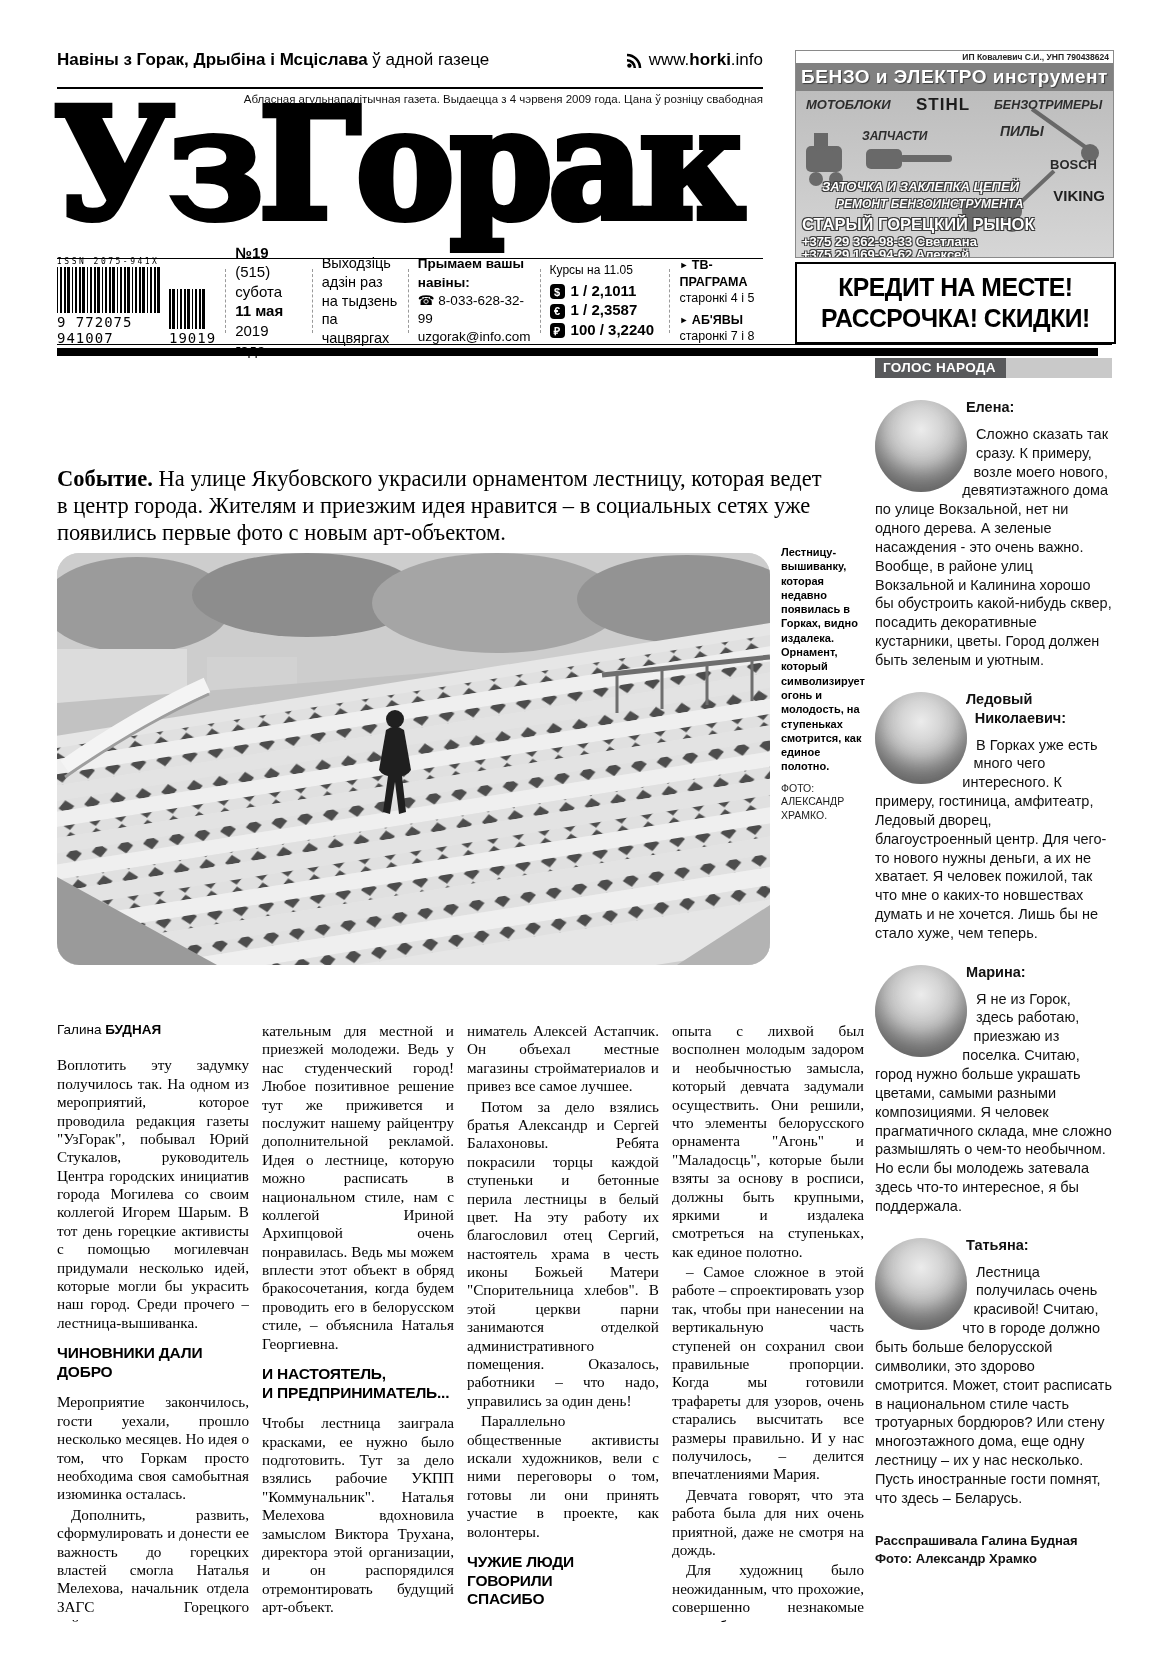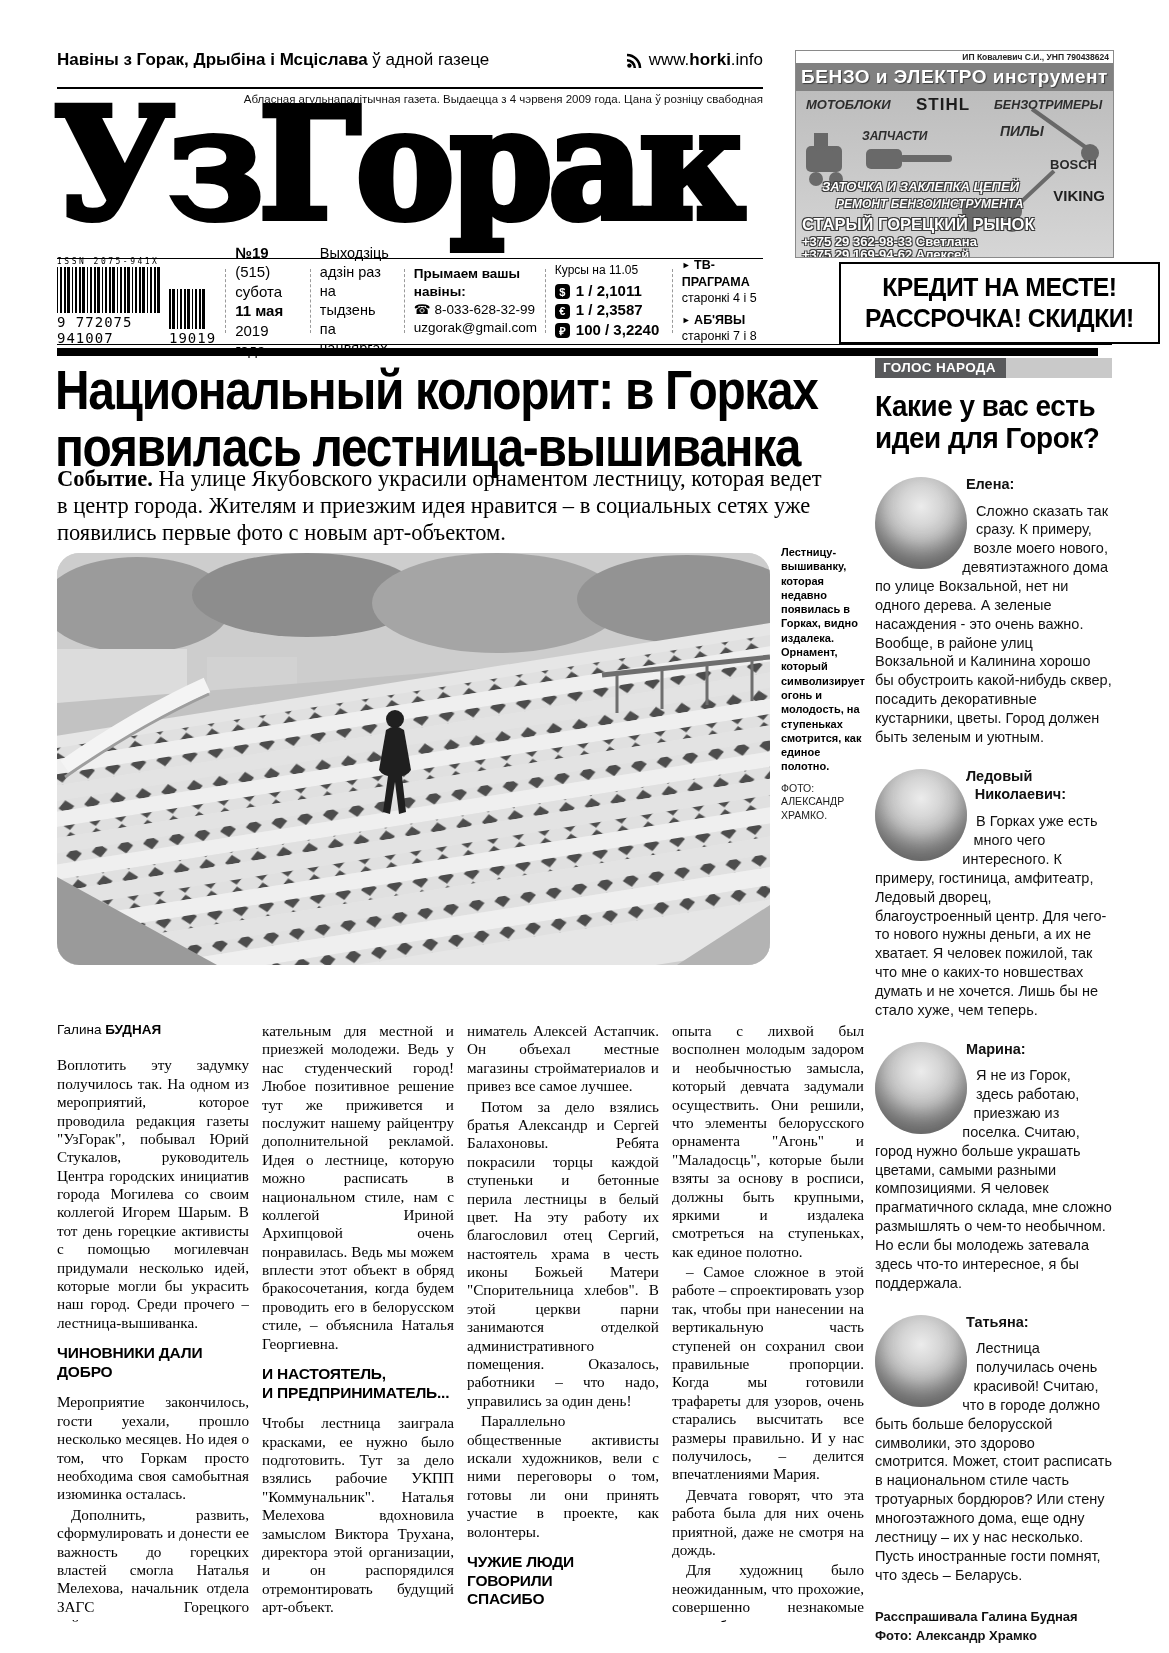--- a/index.html
+++ b/index.html
@@ -42,21 +42,21 @@
   .ib-news{width:122px;font-size:13.5px;line-height:1.35;}
   .ib-rates{width:138px;font-size:15px;line-height:1.3;}
   .ib-rates .t{font-size:12px;margin-bottom:2px;}
   .cur{display:inline-flex;width:15px;height:15px;background:#000;color:#fff;border-radius:4px;
        font-size:11px;font-weight:bold;align-items:center;justify-content:center;margin-right:6px;}
   .ib-pages{width:104px;font-size:12.5px;line-height:1.3;}
   .ib-pages .h{font-weight:bold;}
   .arrow{font-size:9px;vertical-align:1px;}
   .credit-box{position:absolute;left:795px;top:262px;width:317px;height:78px;border:2px solid #000;
               display:flex;flex-direction:column;align-items:center;justify-content:center;
-              font-weight:bold;font-size:26px;line-height:1.2;letter-spacing:-.5px;margin-left:44px;}
+              font-weight:bold;font-size:26px;line-height:1.2;letter-spacing:-.5px;}
   .credit-box span{display:inline-block;transform:scaleX(.95);white-space:nowrap;}
   
   .thin-rule{position:absolute;left:57px;top:344px;width:1055px;height:1px;background:#000;}
   .thick-bar{position:absolute;left:57px;top:348px;width:1041px;height:8px;background:#000;}
   
   .headline{position:absolute;left:55px;top:362px;font-weight:bold;font-size:55px;line-height:1.04;
             letter-spacing:-1.5px;}
   .cond{display:inline-block;transform:scaleX(.87);transform-origin:0 50%;white-space:nowrap;}
   .lede{position:absolute;left:57px;top:465px;width:770px;font-family:"Liberation Serif",serif;
         font-size:22.5px;line-height:1.2;}
@@ -168,21 +168,21 @@
       <div>субота</div>
       <div><b>11 мая</b></div>
       <div>2019 года</div>
     </div>
     <div class="sep"></div>
     <div class="ib-freq">Выходзіць адзін раз на тыдзень па чацвяргах</div>
     <div class="sep"></div>
     <div class="ib-news">
       <div><b>Прымаем вашы навіны:</b></div>
       <div>☎ 8-033-628-32-99</div>
-      <div>uzgorak@gmail.com</div>
+      <div>uzgorak@info.com</div>
     </div>
     <div class="sep"></div>
     <div class="ib-rates">
       <div class="t">Курсы на 11.05</div>
       <div><span class="cur">$</span><b>1 / 2,1011</b></div>
       <div><span class="cur">€</span><b>1 / 2,3587</b></div>
       <div><span class="cur">₽</span><b>100 / 3,2240</b></div>
     </div>
     <div class="sep"></div>
     <div class="ib-pages">
@@ -194,24 +194,20 @@
   </div>
 
   <div class="credit-box">
     <span>КРЕДИТ НА МЕСТЕ!</span>
     <span>РАССРОЧКА! СКИДКИ!</span>
   </div>
 
   <div class="thin-rule"></div>
   <div class="thick-bar"></div>
 
-  <h1 class="headline" style="margin:0;">
-    <span class="cond" style="display:block;">Национальный колорит: в Горках</span>
-    <span class="cond" style="display:block;">появилась лестница-вышиванка</span>
-  </h1>
   <div class="lede">
     <b>Событие.</b><span> На улице Якубовского украсили орнаментом лестницу, которая ведет в центр города. Жителям и приезжим идея нравится – в социальных сетях уже появились первые фото с новым арт-объектом.</span>
   </div>
 
   <div class="photo">
     <svg viewBox="0 0 713 412" preserveAspectRatio="none">
       <defs>
         <pattern id="orn" width="26" height="16" patternUnits="userSpaceOnUse">
           <rect width="26" height="16" fill="#e0e0e0"></rect>
           <path d="M13 1 L21 8 13 15 5 8 Z" fill="#4c4c4c"></path>
@@ -273,24 +269,20 @@
     <div class="cap-credit">
       <div>ФОТО:</div>
       <div>АЛЕКСАНДР ХРАМКО.</div>
     </div>
   </div>
 
   <div class="voice">
     <div class="voice-labelrow">
       <div class="voice-label">ГОЛОС НАРОДА</div>
     </div>
-    <div class="voice-title">
-      <span class="cond" style="display:block;">Какие у вас есть</span>
-      <span class="cond" style="display:block;">идеи для Горок?</span>
-    </div>
 
     <div class="voice-entry">
       <div class="portrait"></div>
       <span class="nm">Елена:</span>
       <span>Сложно сказать так сразу. К примеру, возле моего нового, девятиэтажного дома по улице Вокзальной, нет ни одного дерева. А зеленые насаждения - это очень важно. Вообще, в районе улиц Вокзальной и Калинина хорошо бы обустроить какой-нибудь сквер, посадить декоративные кустарники, цветы. Город должен быть зеленым и уютным.</span>
     </div>
     <div class="voice-entry">
       <div class="portrait"></div>
       <span class="nm">Ледовый Николаевич:</span>
       <span>В Горках уже есть много чего интересного. К примеру, гостиница, амфитеатр, Ледовый дворец, благоустроенный центр. Для чего-то нового нужны деньги, а их не хватает. Я человек пожилой, так что мне о каких-то новшествах думать и не хочется. Лишь бы не стало хуже, чем теперь.</span>

